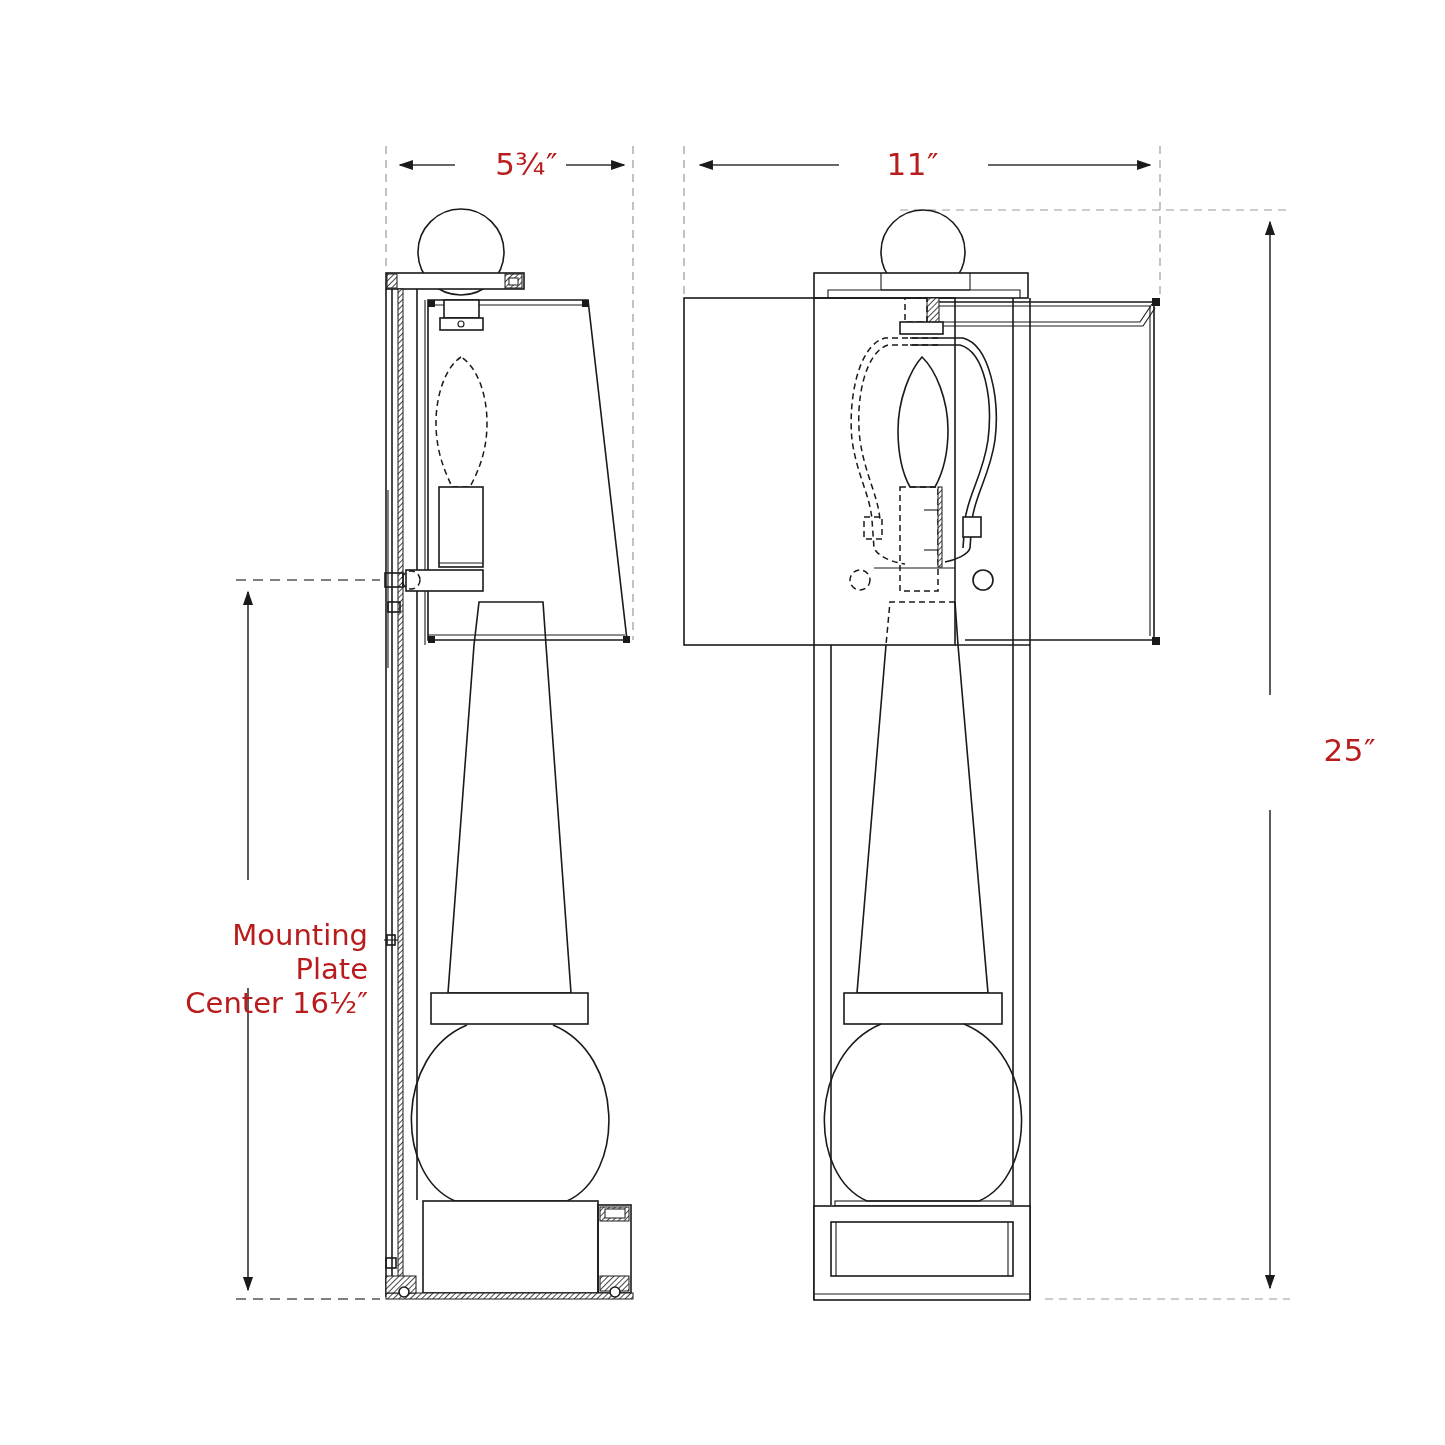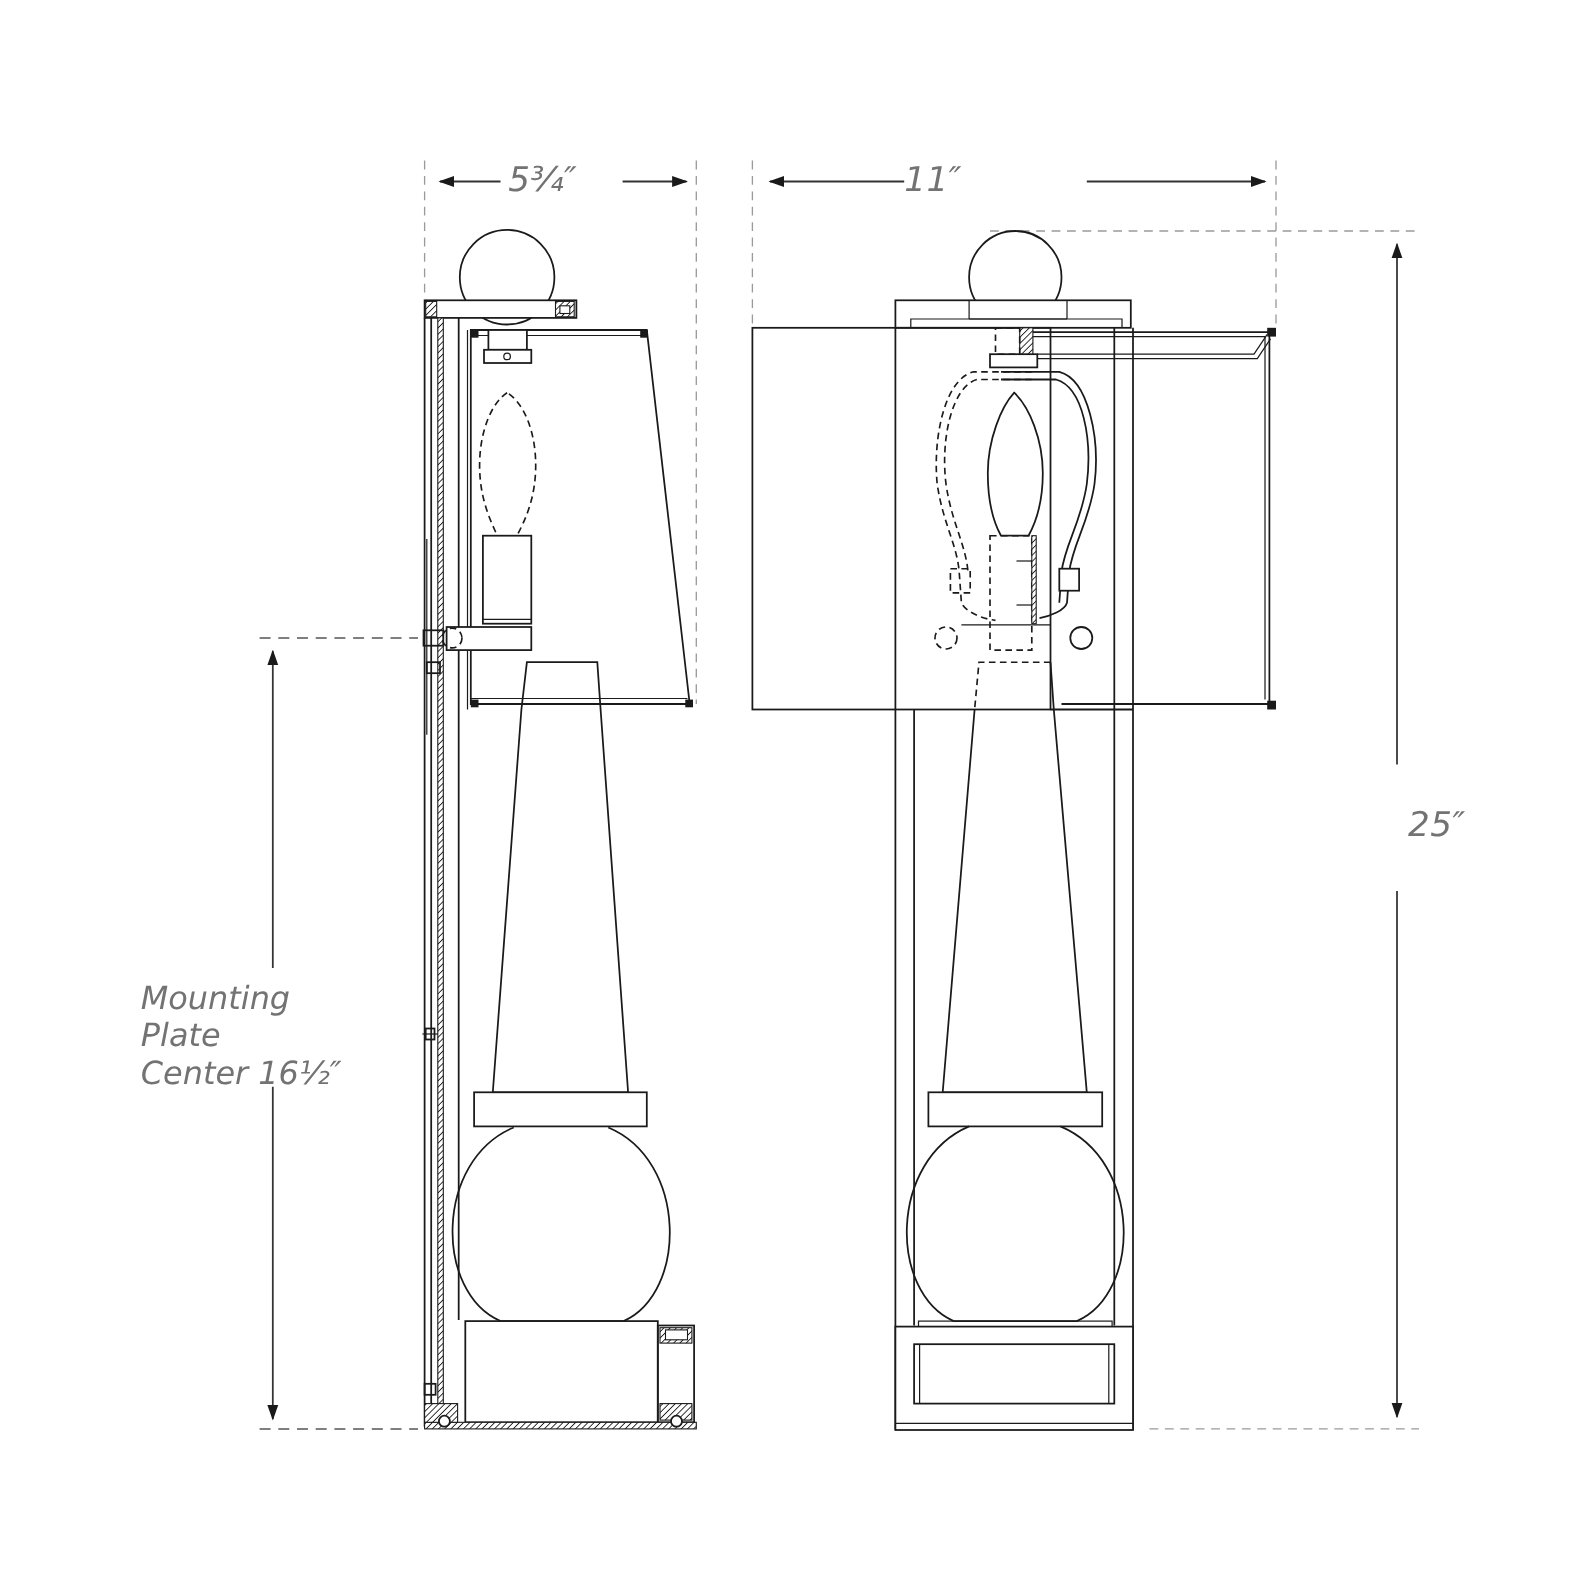--- a/index.html
+++ b/index.html
@@ -7,21 +7,21 @@
   #drawing { position: absolute; left: 0; top: 0; width: 1445px; height: 1445px; }
   .ln { stroke: #1a1a1a; stroke-width: 1.6; fill: none; }
   .thin { stroke: #1a1a1a; stroke-width: 1.1; fill: none; }
   .dash { stroke: #1a1a1a; stroke-width: 1.5; fill: none; stroke-dasharray: 6 4; }
   .ext { stroke: #9a9a9a; stroke-width: 1.2; fill: none; stroke-dasharray: 8 6; }
   .ext-dark { stroke: #555; stroke-width: 1.4; fill: none; stroke-dasharray: 10 7; }
   .dimline { stroke: #333; stroke-width: 1.6; fill: none; }
   .hatch { fill: url(#hatch); stroke: #1a1a1a; stroke-width: 1; }
   .fillw { fill: #ffffff; }
   .blk { fill: #1a1a1a; }
-  .label { position: absolute; color: #737373; font-family: "DejaVu Sans", sans-serif; text-align: left; white-space: nowrap; background: #fff; font-style: italic; }
+  .label { position: absolute; color: #b91c1c; font-family: "DejaVu Sans", sans-serif; text-align: right; white-space: nowrap; background: #fff; }
   .dim-label { font-size: 31px; letter-spacing: 0.5px; }
   .note-label { font-size: 29px; line-height: 34px; background: transparent; }
 </style>
 </head>
 <body>
 
 <svg id="drawing" viewBox="0 0 1445 1445" xmlns="http://www.w3.org/2000/svg">
   <defs>
     <pattern id="hatch" patternUnits="userSpaceOnUse" width="4" height="4" patternTransform="rotate(45)">
       <rect width="4" height="4" fill="#fff"></rect>
@@ -170,20 +170,20 @@
 
     <rect class="ln fillw" x="814" y="1206" width="216" height="94"></rect>
     <rect class="ln" x="831" y="1222" width="182" height="54"></rect>
     <line class="thin" x1="836" y1="1222" x2="836" y2="1276"></line>
     <line class="thin" x1="1008" y1="1222" x2="1008" y2="1276"></line>
     <line class="thin" x1="814" y1="1294" x2="1030" y2="1294"></line>
   </g>
 </svg>
 
 <div class="label dim-label" style="left:462px; top:146px; width:96px;">5¾″</div>
-<div class="label dim-label" style="left:822px; top:146px; width:100px;">11″</div>
+<div class="label dim-label" style="left:839px; top:146px; width:100px;">11″</div>
 <div class="label dim-label" style="left:1280px; top:732px; width:96px;">25″</div>
 
-<div class="label note-label" style="left:128px; top:890px; width:240px;">
+<div class="label note-label" style="left:128px; top:918px; width:240px;">
   <div>Mounting</div>
   <div>Plate</div>
   <div>Center 16½″</div>
 </div>
 
 </body></html>

